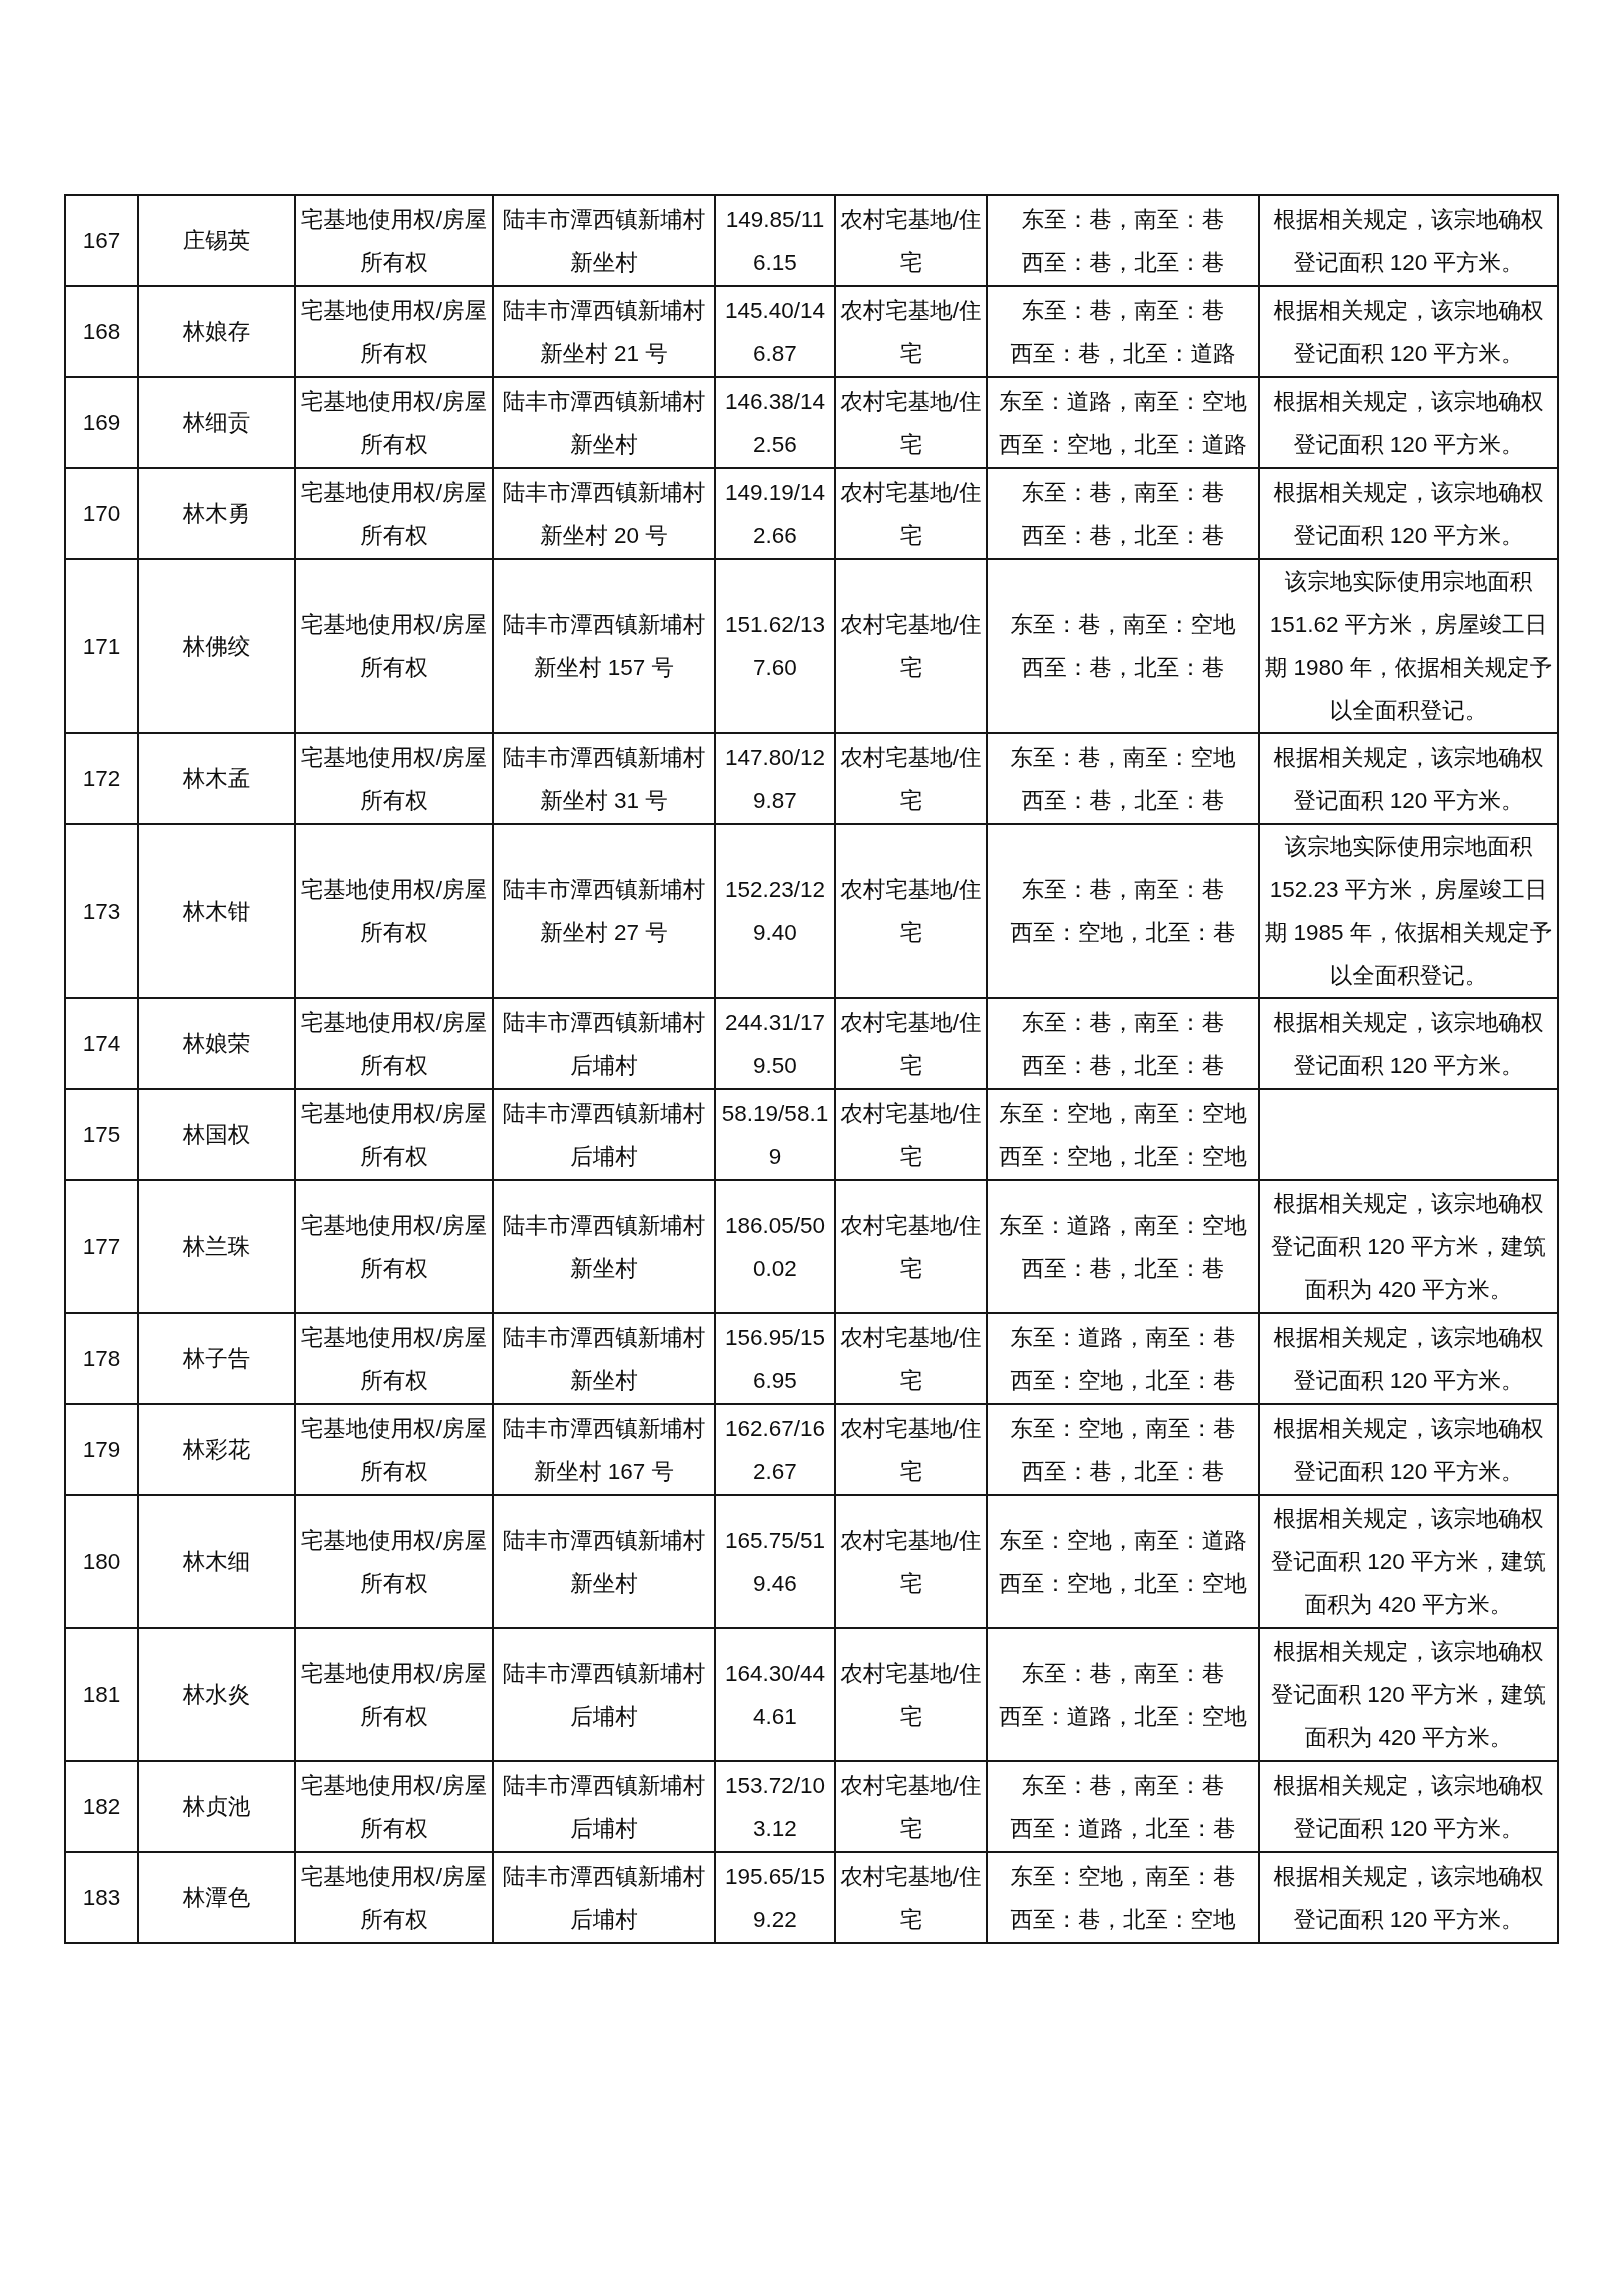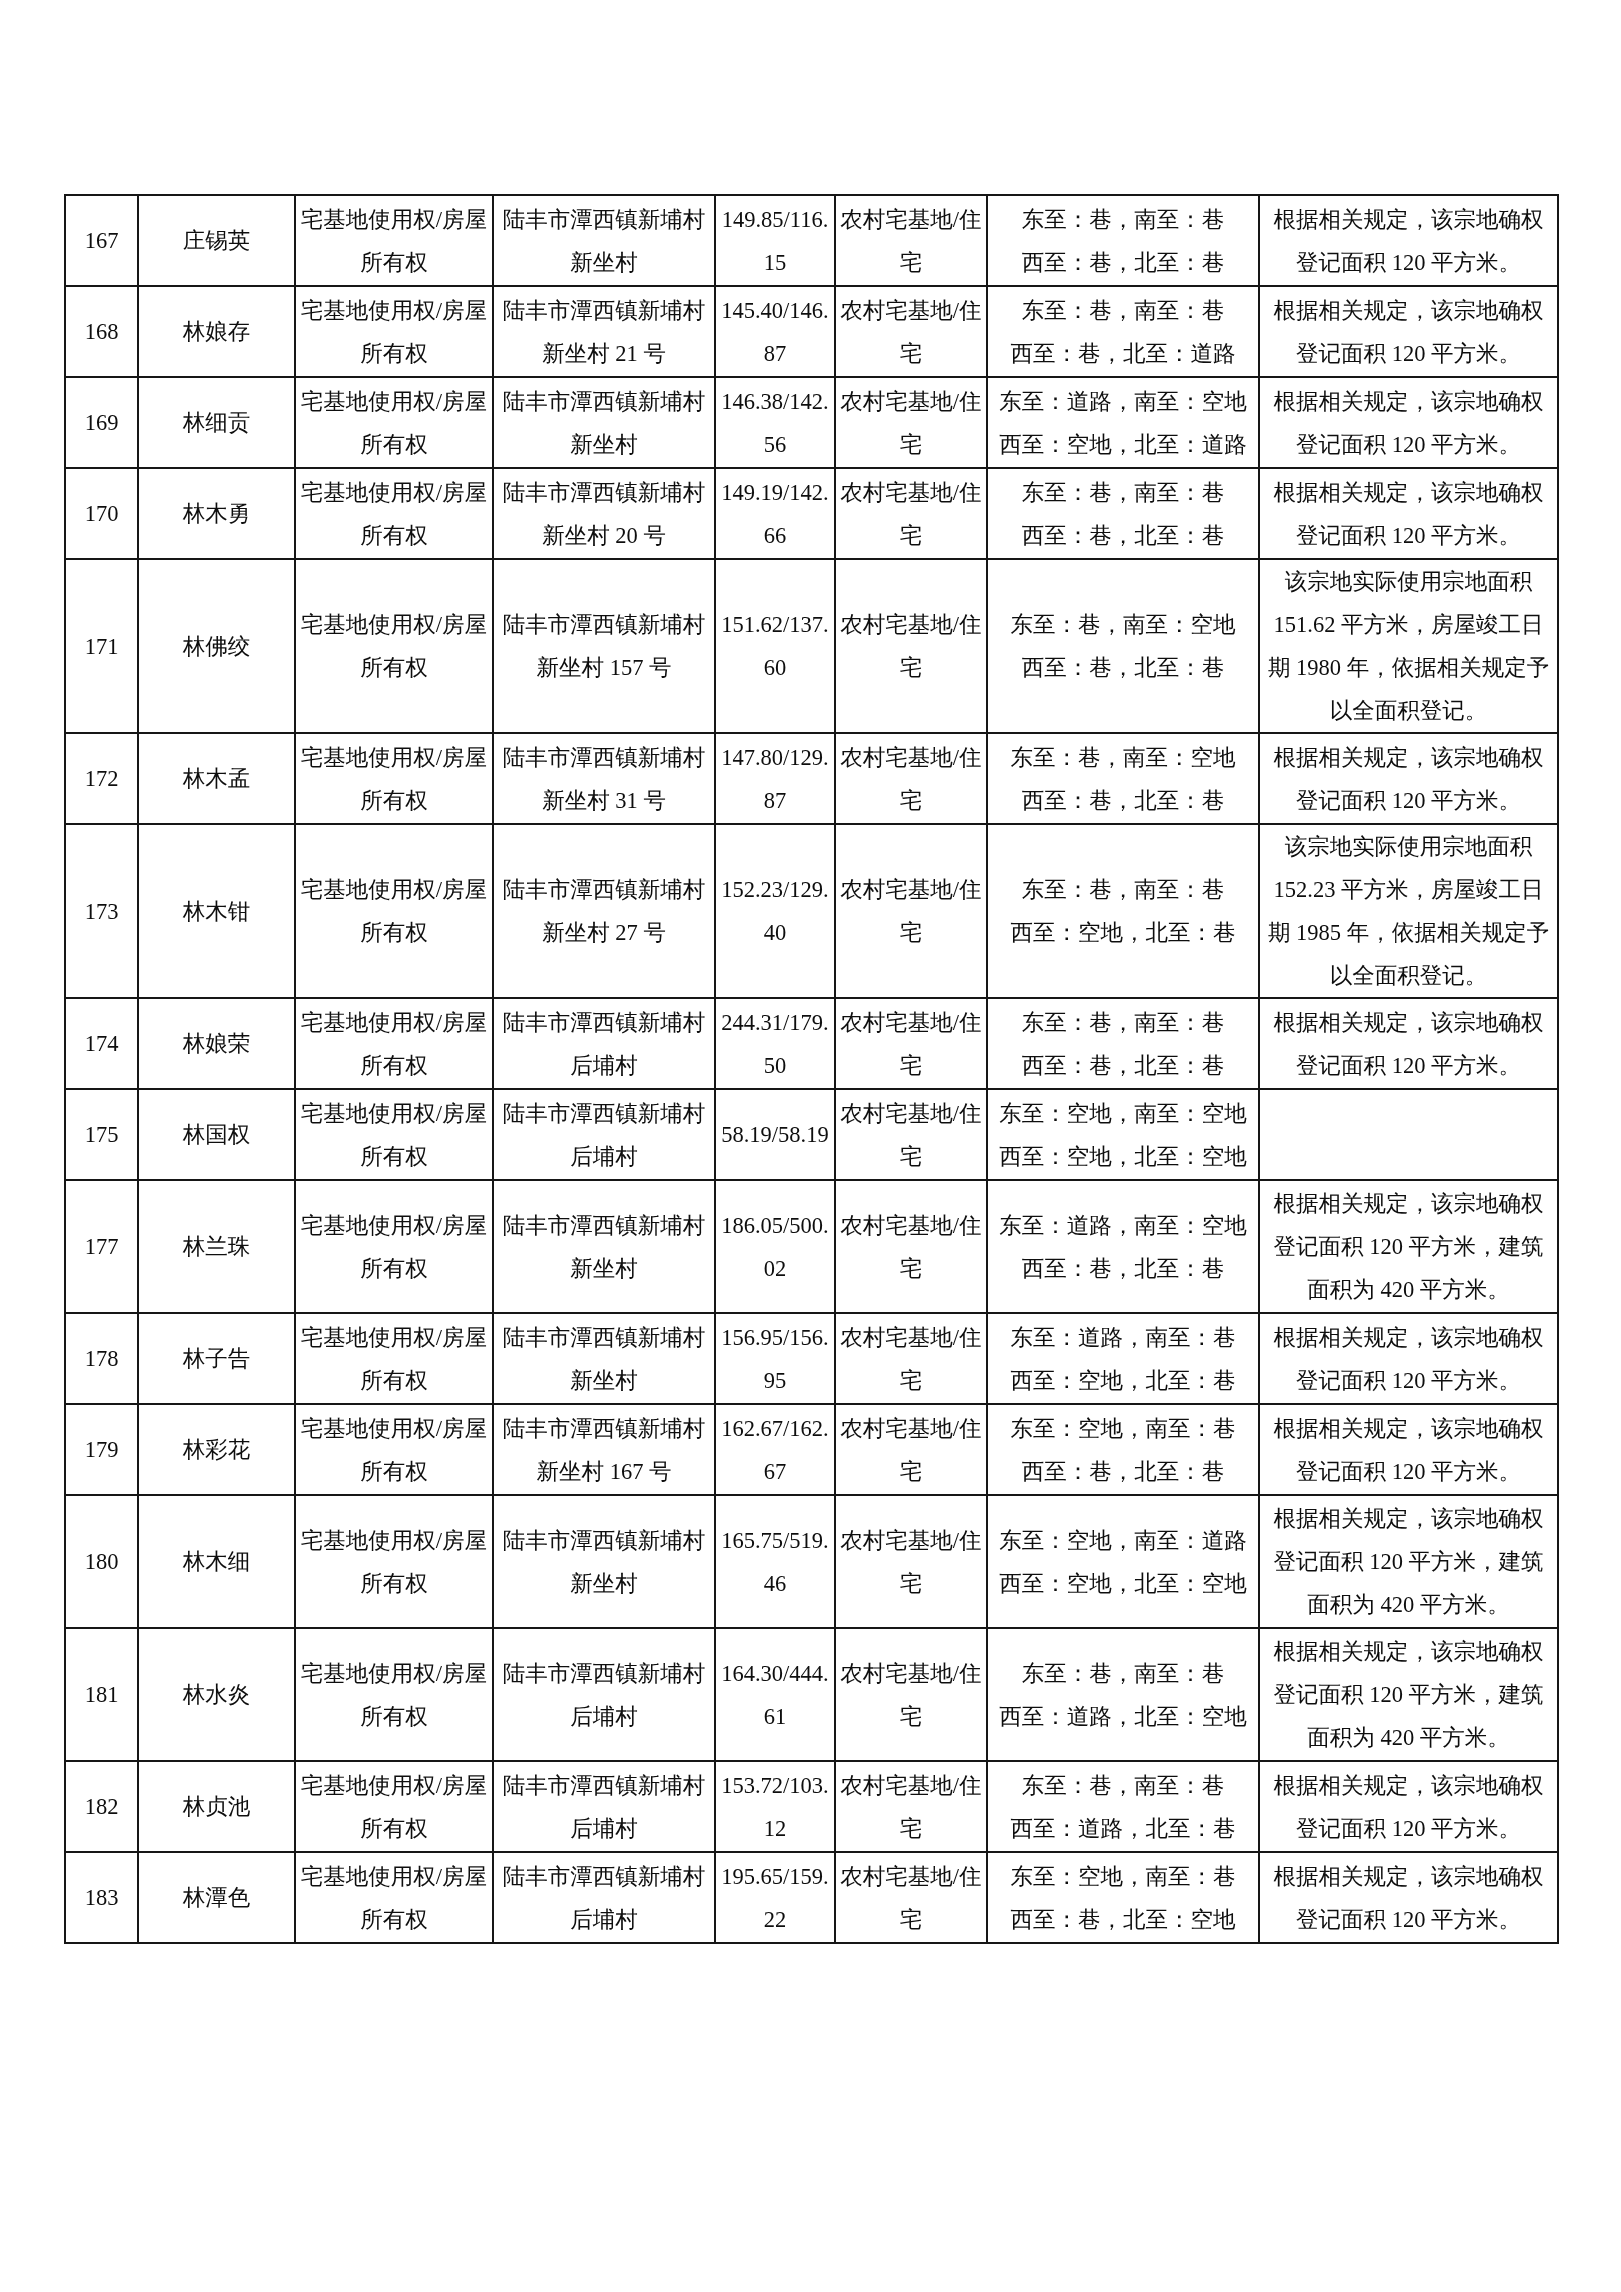--- a/index.html
+++ b/index.html
@@ -5,21 +5,21 @@
   html, body {
     margin: 0;
     padding: 0;
     background: #ffffff;
   }
   .page {
     position: relative;
     width: 1621px;
     height: 2105px;
     background: #ffffff;
-    font-family: Liberation Serif, serif;
+    font-family: Liberation Sans, sans-serif;
     color: #0e0e0e;
     overflow: hidden;
   }
   table.reg-table {
     position: absolute;
     left: 64px;
     top: 194px;
     width: 1492px;
     border-collapse: collapse;
     table-layout: fixed;

